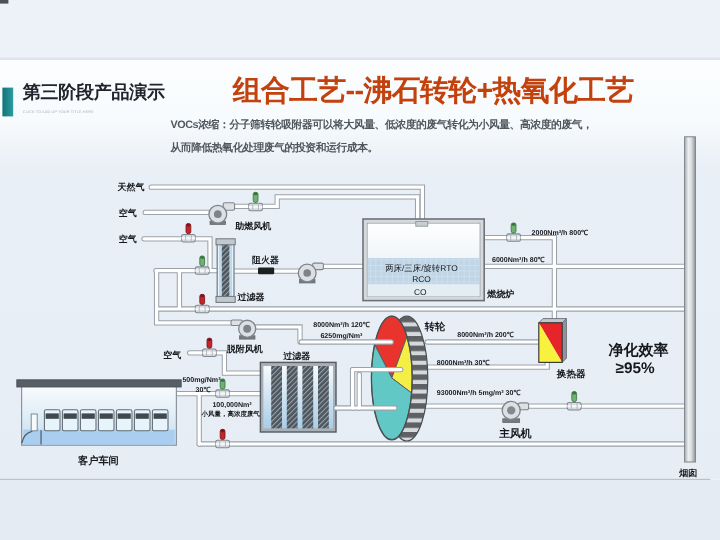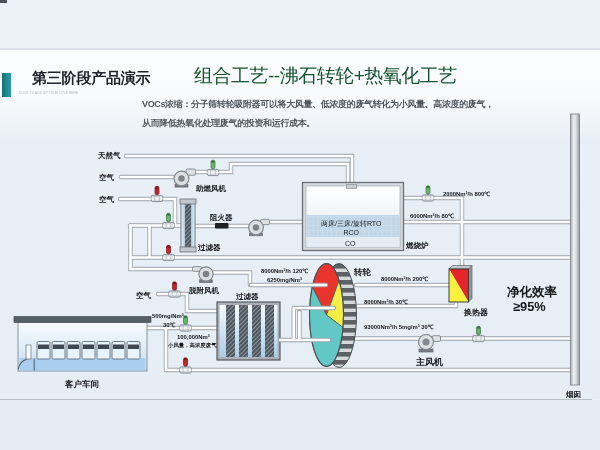--- a/index.html
+++ b/index.html
@@ -4,23 +4,23 @@
 <style>
 html,body{margin:0;padding:0;}
 body{width:600px;height:450px;position:relative;overflow:hidden;background:#edf2f9;font-family:"Liberation Sans",sans-serif;}
 #slide{position:absolute;left:0;top:50px;width:600px;height:349px;
  background:linear-gradient(180deg,#fbfdfe 0%,#f8fbfd 14%,#e9eff6 26%,#e7edf5 100%);}
 #topline{position:absolute;left:0;top:48px;width:600px;height:2px;background:#dee3e9;}
 #topmark{position:absolute;left:0;top:0;width:7px;height:3px;background:#4a5158;}
 #botline{position:absolute;left:0;top:399px;width:592px;height:1px;background:#b9c1ca;}
 #bot{position:absolute;left:0;top:400px;width:600px;height:50px;background:#e5ebf2;}
 #tealbar{position:absolute;left:2px;top:73px;width:9px;height:24px;background:linear-gradient(90deg,#137276,#2b9da0);}
-#h1{position:absolute;left:32px;top:69px;font-size:15px;font-weight:bold;color:#20242c;letter-spacing:-0.2px;line-height:17px;white-space:nowrap;}
+#h1{position:absolute;left:19px;top:69px;font-size:15px;font-weight:bold;color:#20242c;letter-spacing:-0.2px;line-height:17px;white-space:nowrap;}
 #h2{position:absolute;left:19px;top:91px;font-size:9px;color:#a8b1b8;letter-spacing:0.3px;white-space:nowrap;transform:scale(0.35);transform-origin:0 0;}
-#title{position:absolute;left:194px;top:66px;font-size:19px;font-weight:normal;color:#14532d;letter-spacing:-0.5px;line-height:19px;white-space:nowrap;}
+#title{position:absolute;left:194px;top:66px;font-size:24px;font-weight:bold;color:#c2410c;letter-spacing:-0.5px;line-height:19px;white-space:nowrap;}
 #para{position:absolute;left:142px;top:95px;font-size:9px;color:#4f565c;letter-spacing:-0.35px;line-height:18.5px;white-space:nowrap;font-weight:bold;}
 svg{position:absolute;left:0;top:0;}
 svg text{font-family:"Liberation Sans",sans-serif;fill:#15181c;}
 .po{fill:none;stroke:#9aa2aa;stroke-width:4.4;stroke-linecap:round;}
 .pi{fill:none;stroke:#ffffff;stroke-width:2.7;stroke-linecap:round;}
 .lb{font-size:7.5px;font-weight:bold;}
 .lf{font-size:5.9px;font-weight:bold;}
 </style>
 </head>
 <body>

